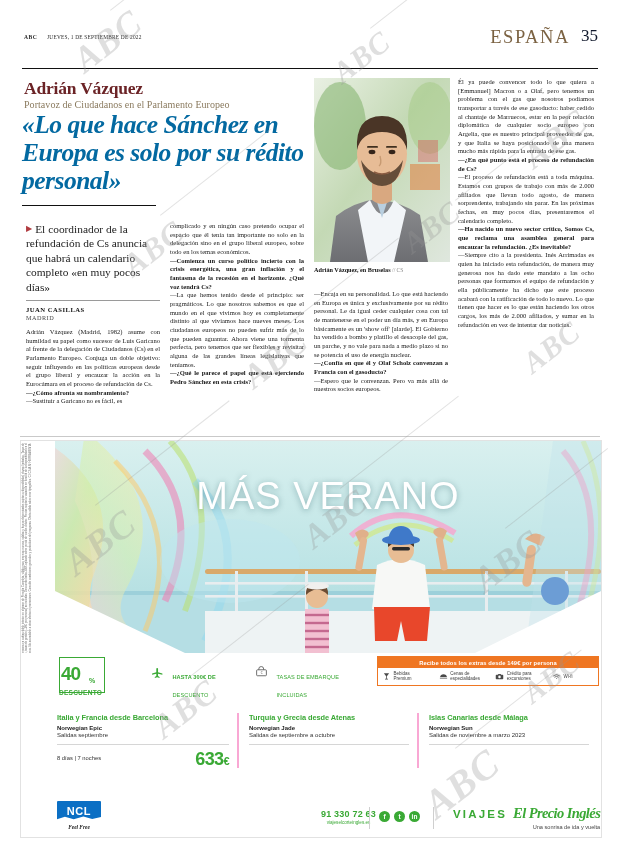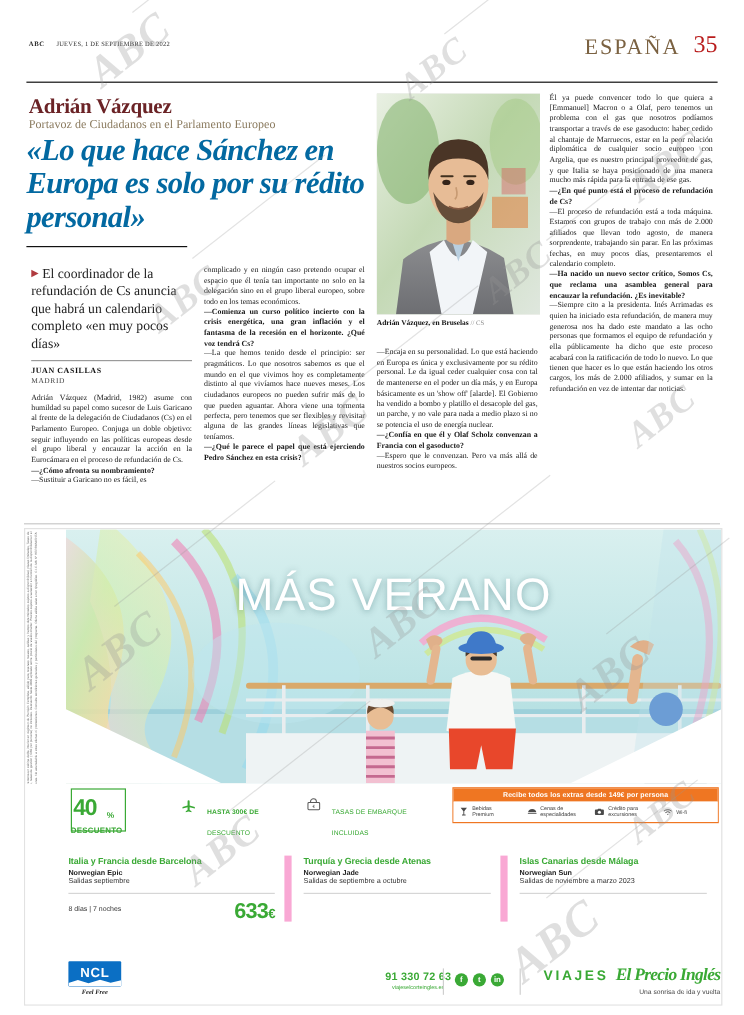--- a/index.html
+++ b/index.html
@@ -17,21 +17,21 @@
     position:absolute;left:24px;top:30px;right:22px;height:22px;
   }
   .mh-left{position:absolute;left:0;top:4px;font-size:5.4px;letter-spacing:.35px;color:#2b2b2b;}
   .mh-left .abc{font-weight:bold;font-size:5.6px;letter-spacing:.5px;}
   .mh-left .date{margin-left:8px;letter-spacing:.2px;}
   .mh-right{position:absolute;right:0;top:-4px;text-align:right;}
   .mh-section{
     display:inline-block;font-size:18.5px;letter-spacing:1.6px;color:#7b6242;
     font-family:"Liberation Serif",serif;
   }
-  .mh-page{display:inline-block;font-size:20px;color:#b91c1c;margin-left:7px;vertical-align:2px;}
+  .mh-page{display:inline-block;font-size:17px;color:#0f172a;margin-left:7px;vertical-align:2px;}
 
   
   .kicker-name{
     position:absolute;left:24px;top:78px;
     font-size:17.5px;font-weight:bold;color:#6b2326;letter-spacing:-.2px;
   }
   .kicker-role{
     position:absolute;left:24px;top:99px;
     font-size:10px;color:#8a7a5e;letter-spacing:.05px;
   }
@@ -135,21 +135,21 @@
     padding:2.5px 0 2.5px;letter-spacing:.1px;
   }
   .extras-body{display:flex;align-items:center;padding:3px 4px 3.5px;gap:3px;background:#fff;}
   .extra-item{display:flex;align-items:center;gap:2.5px;flex:1;}
   .extra-txt{font-family:"Liberation Sans",sans-serif;font-size:4.5px;line-height:1.2;color:#3c3c3c;}
   .extra-ico{width:9px;height:9px;flex:0 0 9px;color:#4a4a4a;}
   .extra-ico svg{display:block;}
 
   .deals{position:absolute;left:36px;top:60px;width:540px;display:flex;}
   .deal{width:180px;position:relative;padding-right:8px;box-sizing:border-box;}
-  .deal + .deal{border-left:6px solid #f9a8d4;padding-left:10px;}
+  .deal + .deal{border-left:2px solid #f9a8d4;padding-left:10px;}
   .deal-title{font-family:"Liberation Sans",sans-serif;font-size:7.4px;font-weight:bold;color:#3aa935;letter-spacing:-.05px;}
   .deal-ship{font-family:"Liberation Sans",sans-serif;font-size:6px;font-weight:bold;color:#222;margin-top:2.5px;}
   .deal-dates{font-family:"Liberation Sans",sans-serif;font-size:6px;color:#333;margin-top:1px;}
   .deal-sep{height:1px;background:#d6d6d6;margin:6px 0 5px;}
   .deal-row{display:flex;align-items:center;justify-content:space-between;}
   .deal-dur{font-family:"Liberation Sans",sans-serif;font-size:5.8px;color:#333;padding-bottom:2px;}
   .deal-price{font-family:"Liberation Sans",sans-serif;font-size:18px;font-weight:bold;color:#3aa935;letter-spacing:-.6px;line-height:1;}
   .deal-price .cur{font-size:11px;}
 
   .ad-foot{position:absolute;left:0;top:152px;width:580px;height:44px;}

